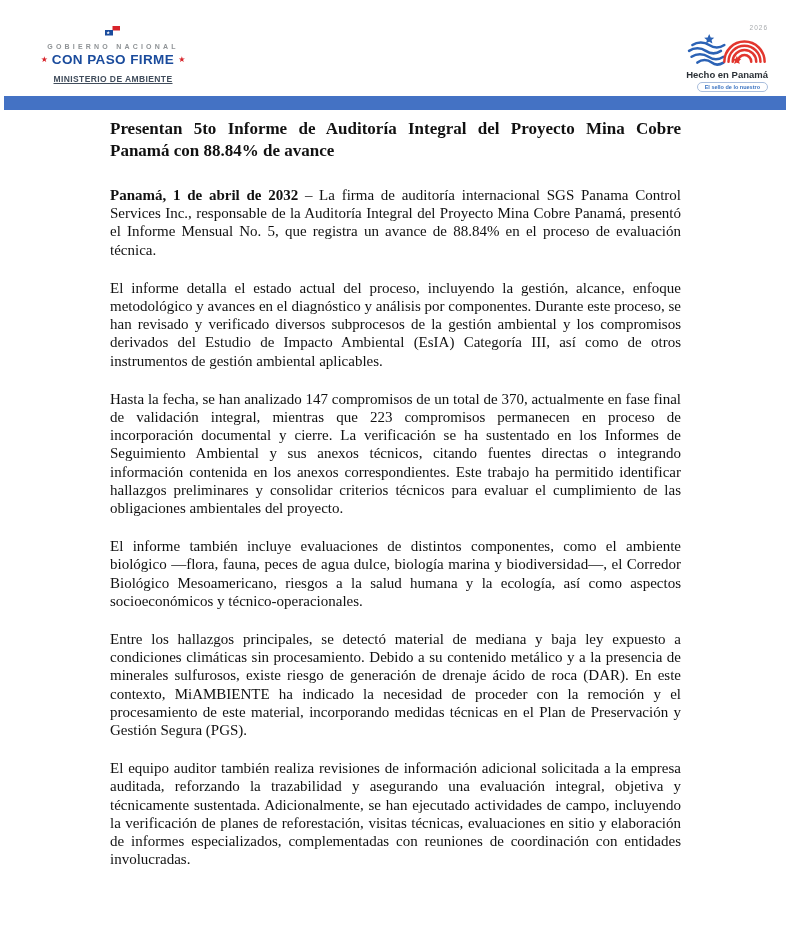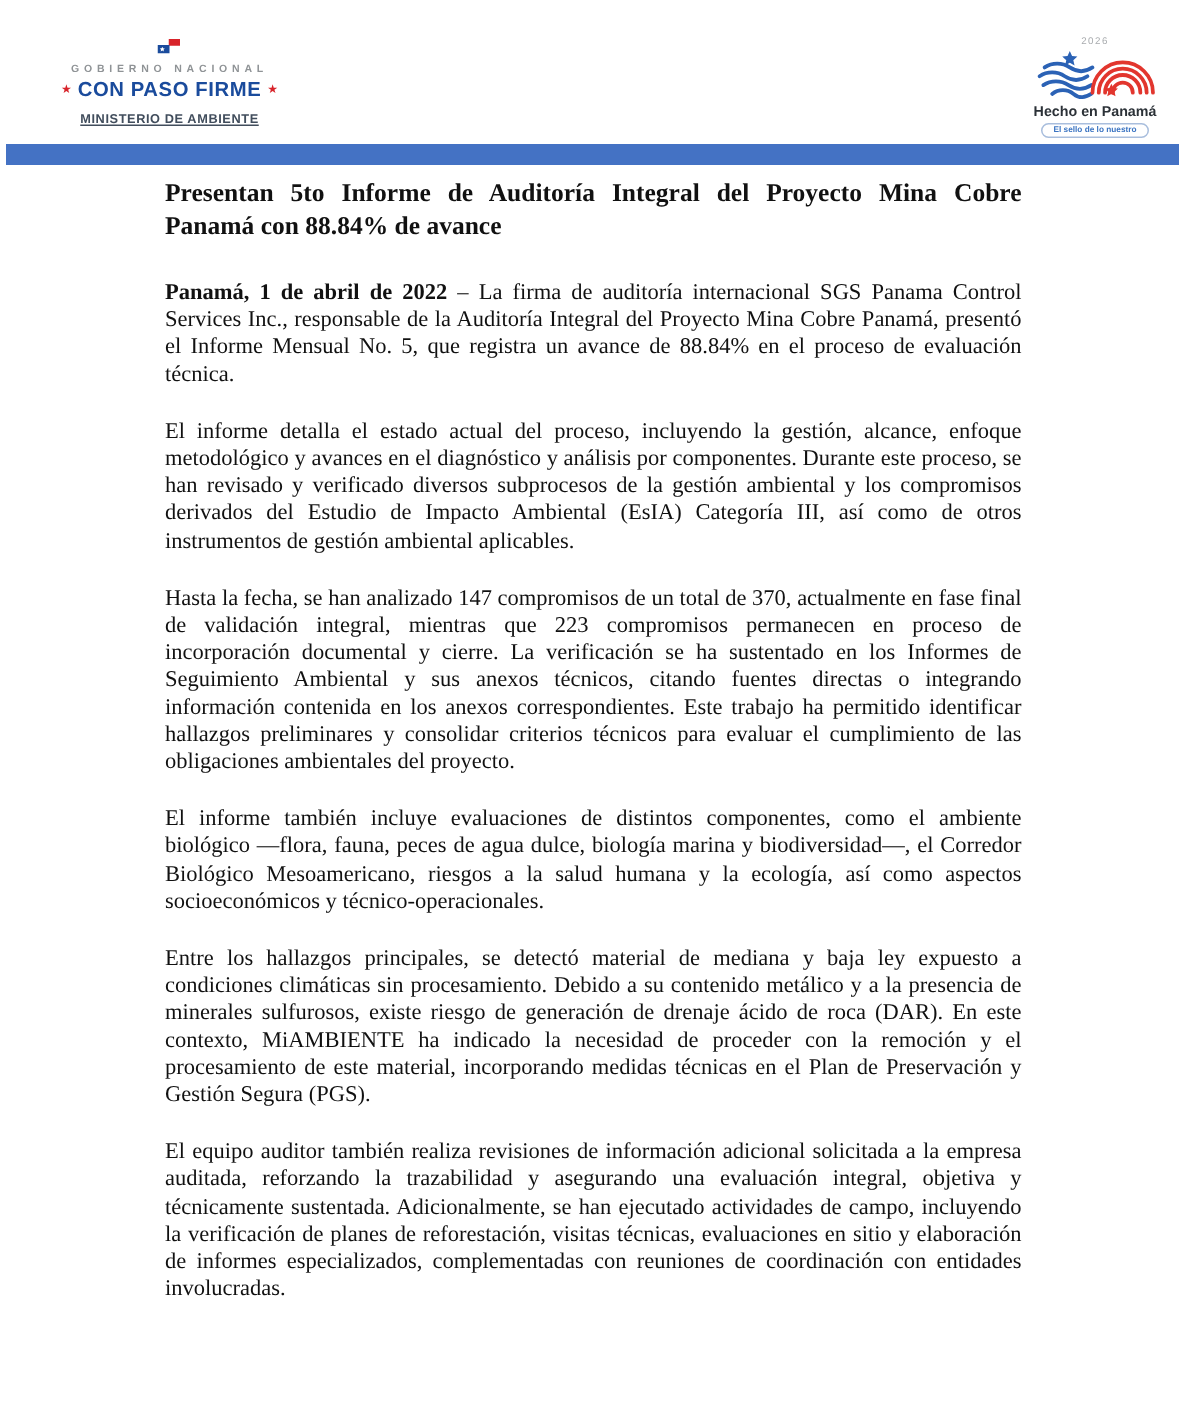--- a/index.html
+++ b/index.html
@@ -55,26 +55,26 @@
     font-weight: 700;
     letter-spacing: 0.4px;
     color: #414d5c;
     white-space: nowrap;
     text-decoration: underline;
   }
 
   
   .hecho-logo {
     position: absolute;
-    left: 678px;
+    left: 664px;
     top: 24px;
     width: 104px;
     display: flex;
     flex-direction: column;
-    align-items: center;
+    align-items: flex-end;
     text-align: center;
   }
   .hecho-year {
     font-size: 6.5px;
     letter-spacing: 1px;
     color: #a8abae;
     margin-bottom: 2px;
   }
   .hecho-title {
     font-size: 9.5px;
@@ -173,21 +173,21 @@
     </svg>
     <div class="hecho-title">Hecho en Panamá</div>
     <div class="hecho-pill">El sello de lo nuestro</div>
   </div>
 
   <div class="blue-bar"></div>
 
   <main class="doc">
     <h1>Presentan 5to Informe de Auditoría Integral del Proyecto Mina Cobre Panamá con 88.84% de avance</h1>
 
-    <p><b>Panamá, 1 de abril de 2022</b><span> – La firma de auditoría internacional SGS Panama Control Services Inc., responsable de la Auditoría Integral del Proyecto Mina Cobre Panamá, presentó el Informe Mensual No. 5, que registra un avance de 88.84% en el proceso de evaluación técnica.</span></p>
+    <p><b>Panamá, 1 de abril de 2032</b><span> – La firma de auditoría internacional SGS Panama Control Services Inc., responsable de la Auditoría Integral del Proyecto Mina Cobre Panamá, presentó el Informe Mensual No. 5, que registra un avance de 88.84% en el proceso de evaluación técnica.</span></p>
 
     <p>El informe detalla el estado actual del proceso, incluyendo la gestión, alcance, enfoque metodológico y avances en el diagnóstico y análisis por componentes. Durante este proceso, se han revisado y verificado diversos subprocesos de la gestión ambiental y los compromisos derivados del Estudio de Impacto Ambiental (EsIA) Categoría III, así como de otros instrumentos de gestión ambiental aplicables.</p>
     <p>Hasta la fecha, se han analizado 147 compromisos de un total de 370, actualmente en fase final de validación integral, mientras que 223 compromisos permanecen en proceso de incorporación documental y cierre. La verificación se ha sustentado en los Informes de Seguimiento Ambiental y sus anexos técnicos, citando fuentes directas o integrando información contenida en los anexos correspondientes. Este trabajo ha permitido identificar hallazgos preliminares y consolidar criterios técnicos para evaluar el cumplimiento de las obligaciones ambientales del proyecto.</p>
     <p>El informe también incluye evaluaciones de distintos componentes, como el ambiente biológico —flora, fauna, peces de agua dulce, biología marina y biodiversidad—, el Corredor Biológico Mesoamericano, riesgos a la salud humana y la ecología, así como aspectos socioeconómicos y técnico-operacionales.</p>
     <p>Entre los hallazgos principales, se detectó material de mediana y baja ley expuesto a condiciones climáticas sin procesamiento. Debido a su contenido metálico y a la presencia de minerales sulfurosos, existe riesgo de generación de drenaje ácido de roca (DAR). En este contexto, MiAMBIENTE ha indicado la necesidad de proceder con la remoción y el procesamiento de este material, incorporando medidas técnicas en el Plan de Preservación y Gestión Segura (PGS).</p>
     <p>El equipo auditor también realiza revisiones de información adicional solicitada a la empresa auditada, reforzando la trazabilidad y asegurando una evaluación integral, objetiva y técnicamente sustentada. Adicionalmente, se han ejecutado actividades de campo, incluyendo la verificación de planes de reforestación, visitas técnicas, evaluaciones en sitio y elaboración de informes especializados, complementadas con reuniones de coordinación con entidades involucradas.</p>
   </main>
 
 </div>
 

